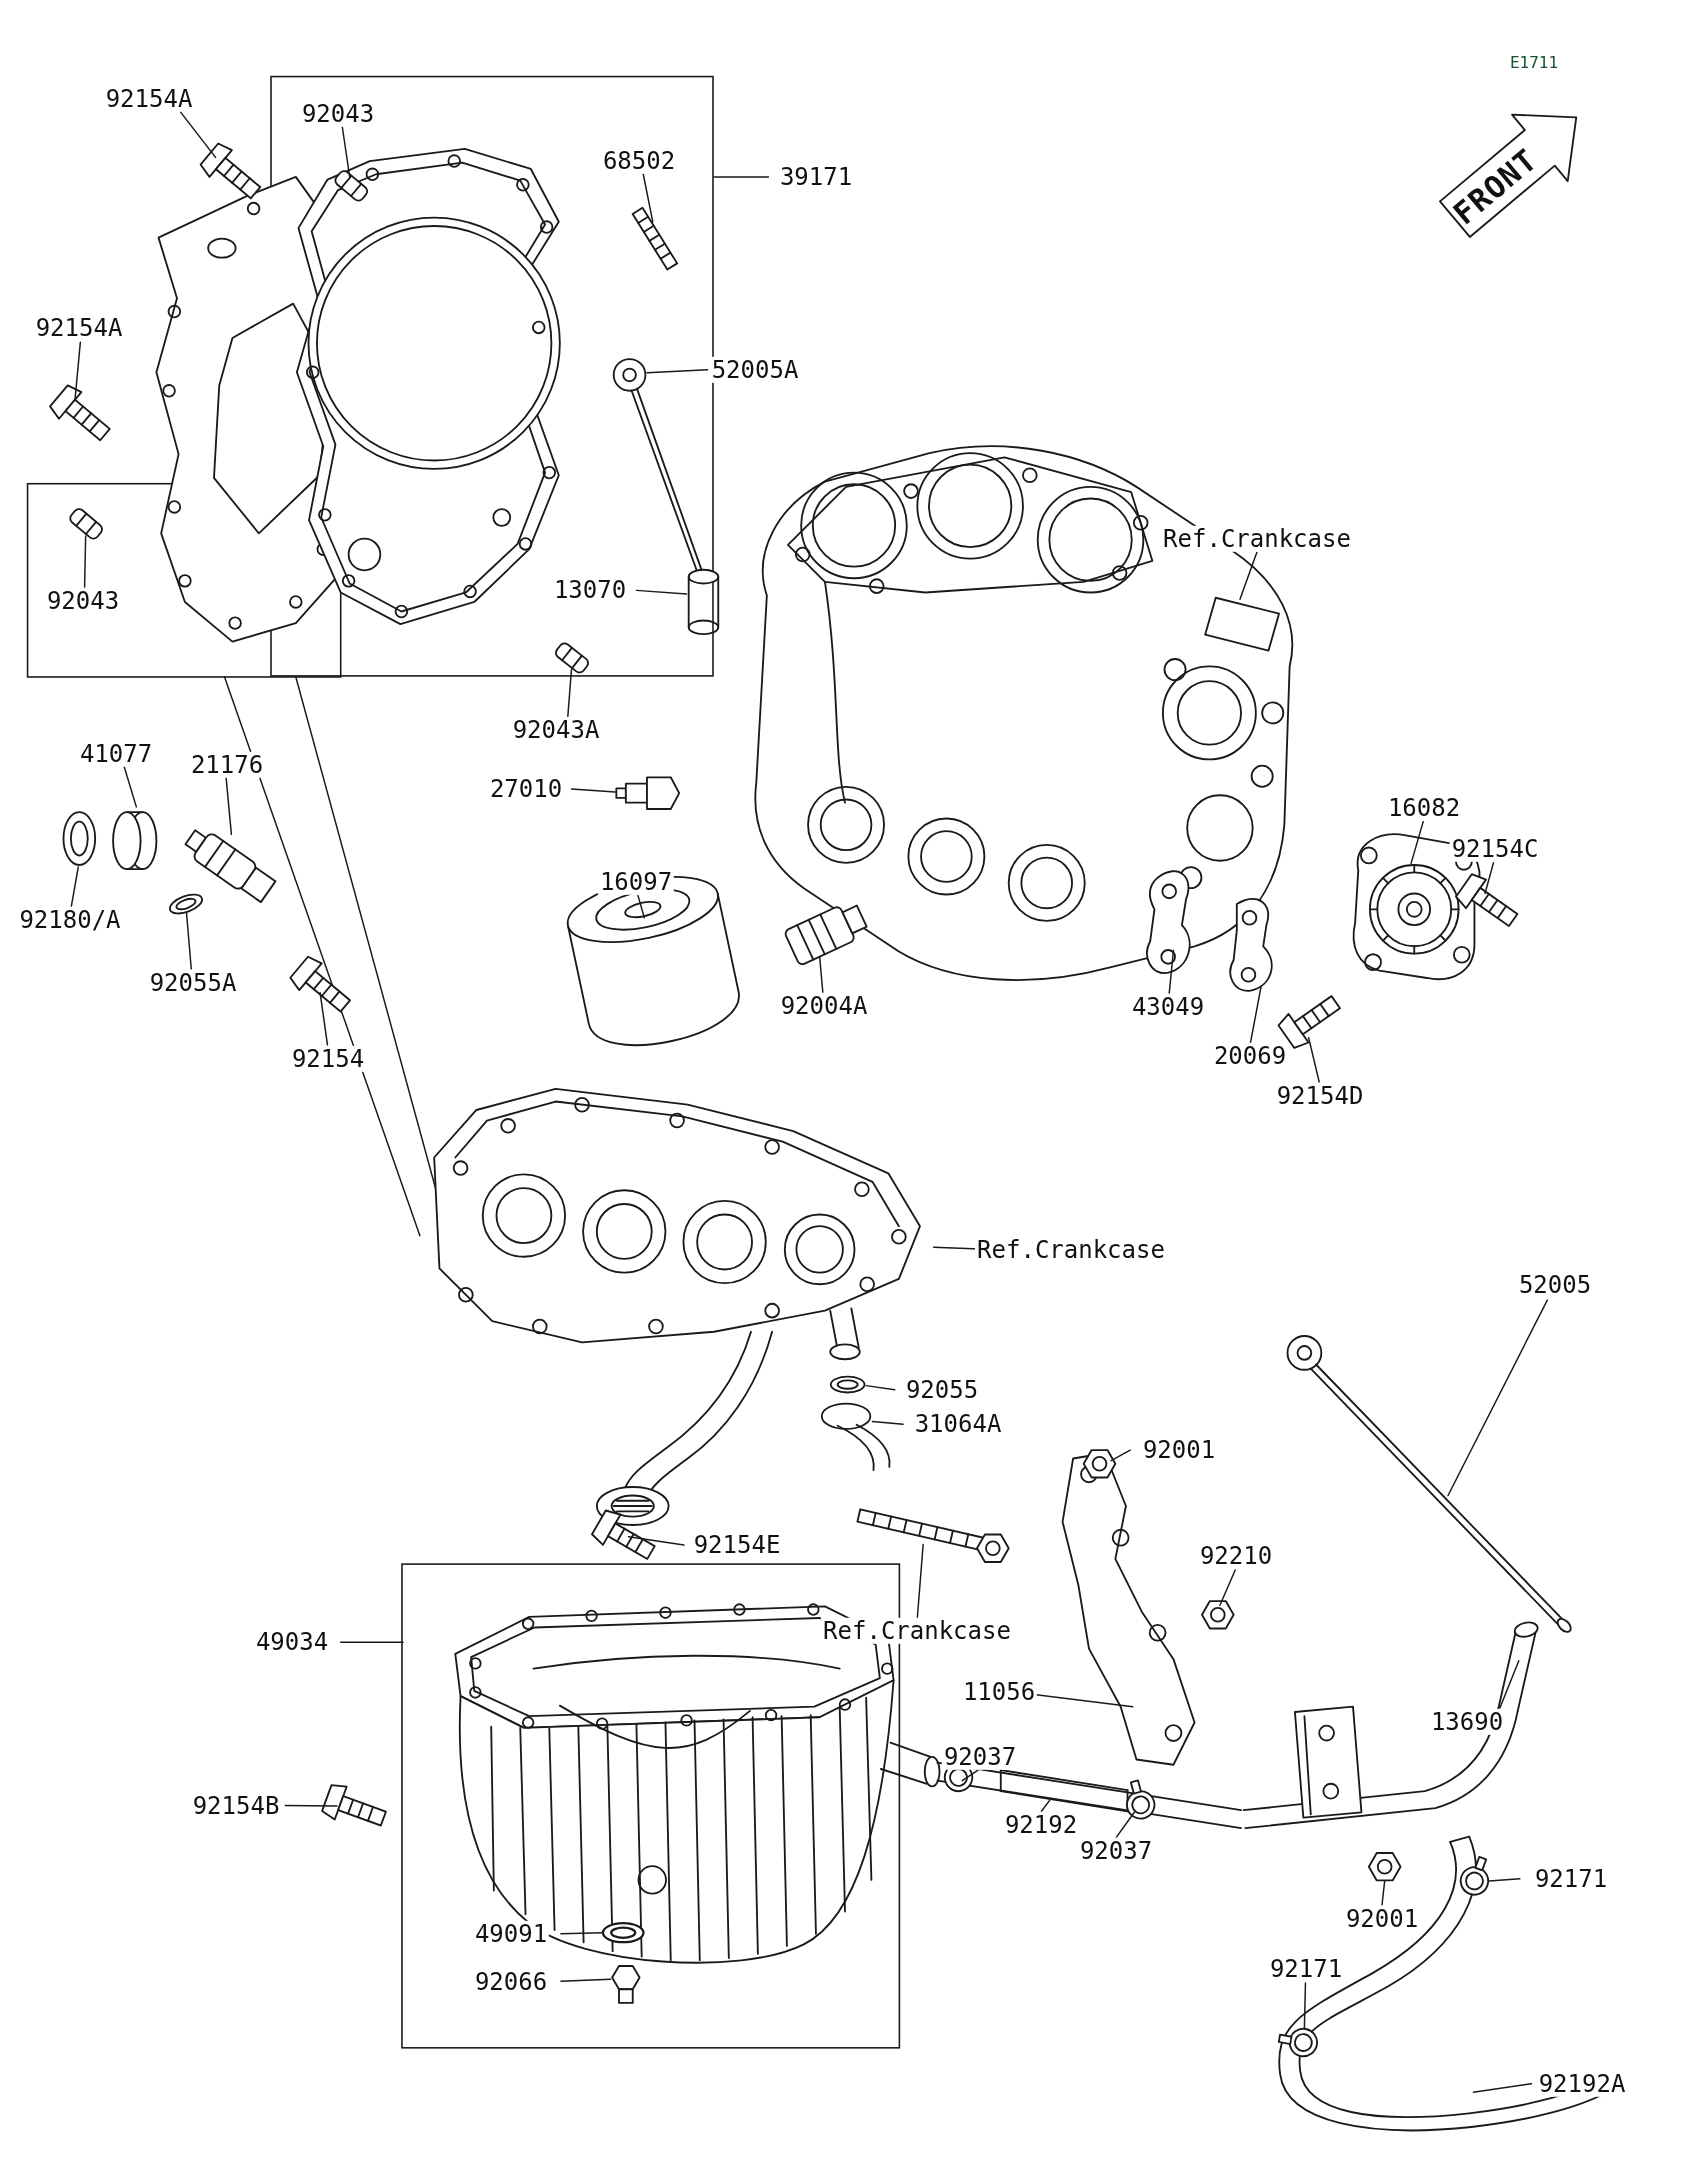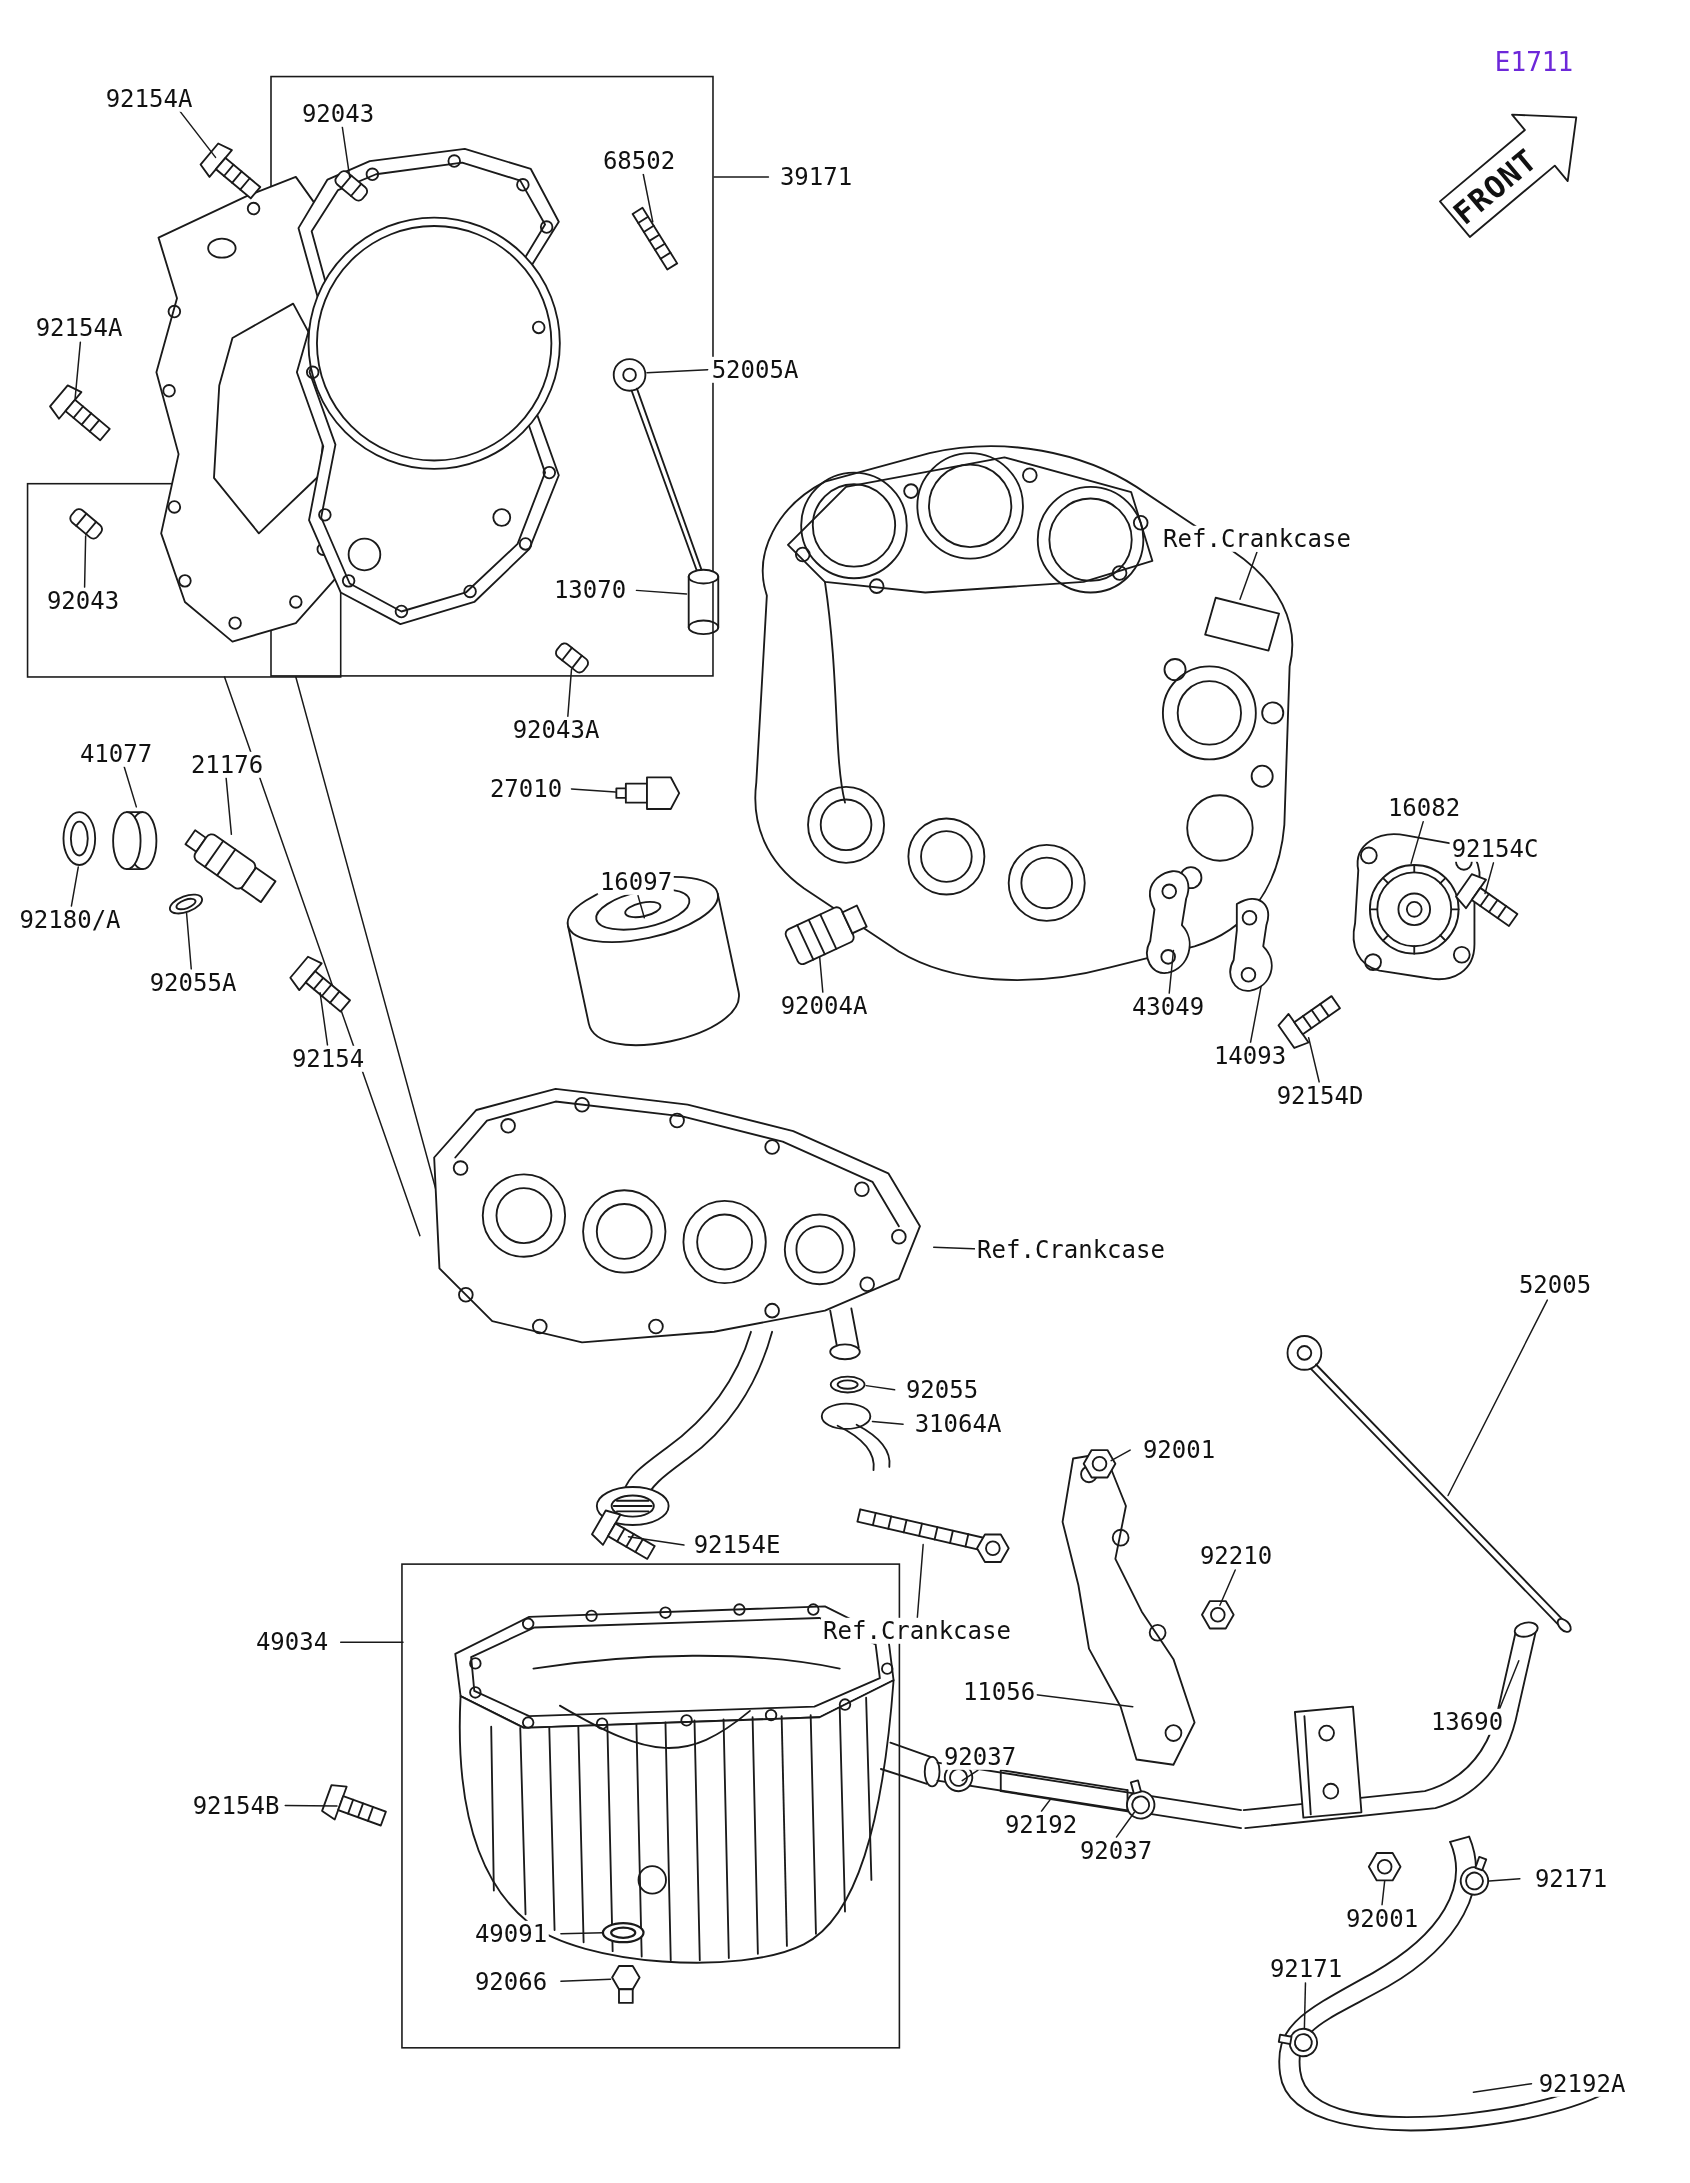--- a/index.html
+++ b/index.html
@@ -9,21 +9,21 @@
   
   .ln{stroke:#1a1a1a;stroke-width:3.5;fill:none;stroke-linecap:round;stroke-linejoin:round;}
   .fw{fill:#ffffff;}
   .ld{stroke:#1a1a1a;stroke-width:2.8;fill:none;stroke-linecap:round;}
   .bx{stroke:#1a1a1a;stroke-width:3;fill:none;}
   .front-text{font-family:"DejaVu Sans Mono",monospace;font-weight:bold;font-size:58px;
               fill:#111;stroke:none;letter-spacing:2px;}
   
   .lbl{position:absolute;transform:translate(-50%,-50%);font-size:24px;line-height:1.1;
        color:#111;white-space:nowrap;background:#fff;padding:0 2.1px;}
-  .code{position:absolute;transform:translate(-50%,-50%);font-size:26px;color:#6d28d9;}
+  .code{position:absolute;transform:translate(-50%,-50%);font-size:16px;color:#14532d;}
 </style>
 </head>
 <body>
 
 <div class="canvas">
 
 <svg class="art" width="1690" height="2183" viewBox="0 0 3200 4134" xmlns="http://www.w3.org/2000/svg">
 
   <defs>
     <g id="bolt">
@@ -464,21 +464,21 @@
 <div class="lbl" style="left:526px;top:789px">27010</div>
 <div class="lbl" style="left:116px;top:754px">41077</div>
 <div class="lbl" style="left:227px;top:765px">21176</div>
 <div class="lbl" style="left:70px;top:920px">92180/A</div>
 <div class="lbl" style="left:193px;top:983px">92055A</div>
 <div class="lbl" style="left:636px;top:882px">16097</div>
 <div class="lbl" style="left:824px;top:1006px">92004A</div>
 <div class="lbl" style="left:1424px;top:808px">16082</div>
 <div class="lbl" style="left:1495px;top:849px">92154C</div>
 <div class="lbl" style="left:1168px;top:1007px">43049</div>
-<div class="lbl" style="left:1250px;top:1056px">14093</div>
+<div class="lbl" style="left:1250px;top:1056px">20069</div>
 <div class="lbl" style="left:1320px;top:1096px">92154D</div>
 <div class="lbl" style="left:328px;top:1059px">92154</div>
 <div class="lbl" style="left:1071px;top:1250px">Ref.Crankcase</div>
 <div class="lbl" style="left:1555px;top:1285px">52005</div>
 <div class="lbl" style="left:942px;top:1390px">92055</div>
 <div class="lbl" style="left:958px;top:1424px">31064A</div>
 <div class="lbl" style="left:1179px;top:1450px">92001</div>
 <div class="lbl" style="left:737px;top:1545px">92154E</div>
 <div class="lbl" style="left:1236px;top:1556px">92210</div>
 <div class="lbl" style="left:917px;top:1631px">Ref.Crankcase</div>

